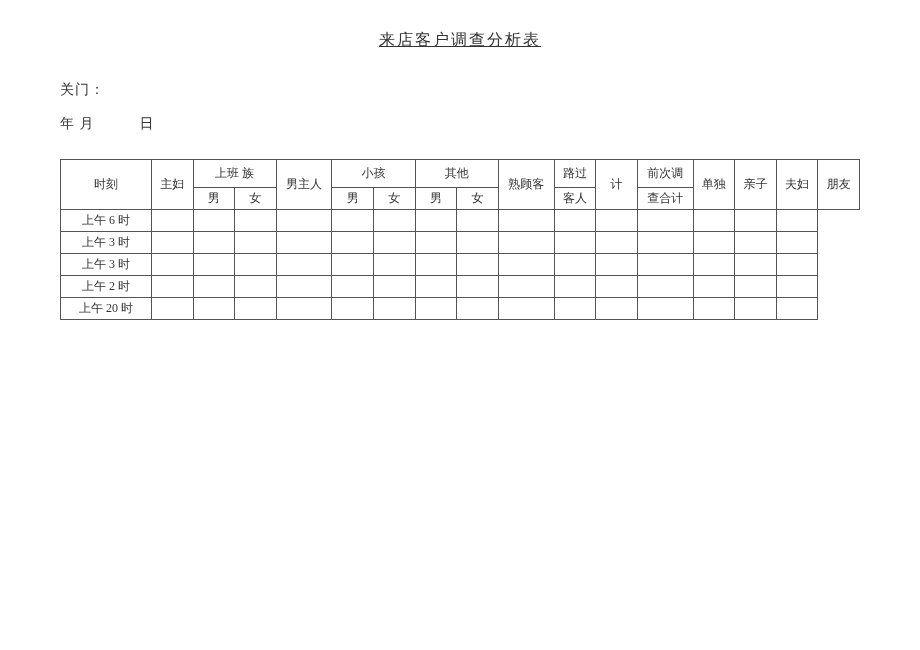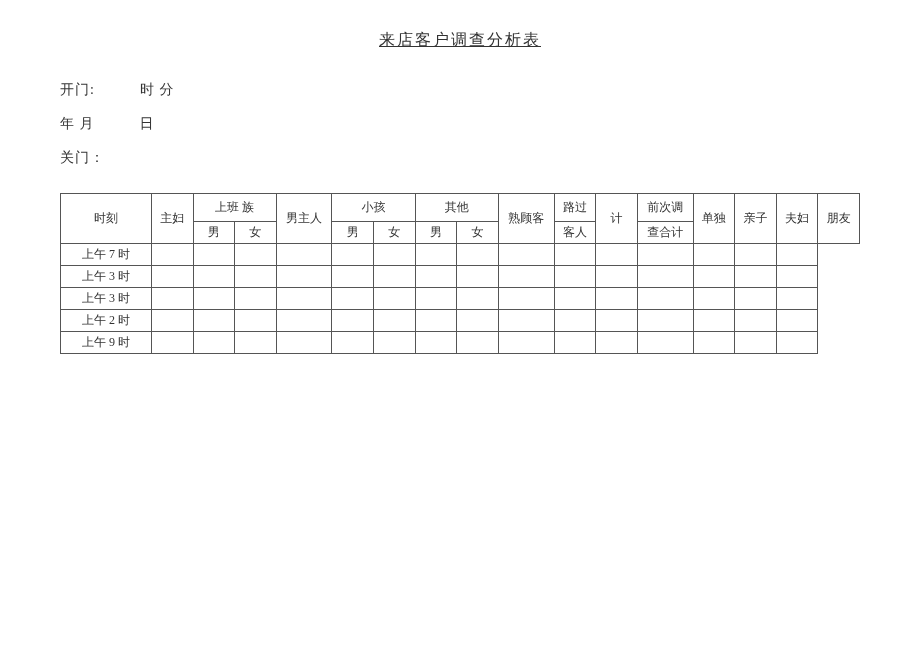--- a/index.html
+++ b/index.html
@@ -89,31 +89,26 @@
 </head>
 <body>
 
 <div class="page">
   <div class="title-row">
     <span class="title">来店客户调查分析表</span>
   </div>
 
   <div class="meta-section">
     <div class="meta-line">
-      <span>开门:</span>
-      &nbsp;&nbsp;&nbsp;&nbsp;&nbsp;&nbsp;&nbsp;&nbsp;
-      <span>时 分</span>
+      <span>关门：</span>
     </div>
     <div class="meta-line">
       <span>年 月</span>
       &nbsp;&nbsp;&nbsp;&nbsp;&nbsp;&nbsp;&nbsp;&nbsp;
       <span>日</span>
-    </div>
-    <div class="meta-line">
-      <span>关门：</span>
     </div>
   </div>
 
   <div class="table-section">
     <table>
       <thead>
         <tr class="header-row-1">
           <td rowspan="2" class="time-col">时刻</td>
           <td rowspan="2" class="narrow-col">主妇</td>
           <td colspan="2" class="narrow-col">上班 族</td>
@@ -135,21 +130,21 @@
           <td class="narrow-col">男</td>
           <td class="narrow-col">女</td>
           <td class="narrow-col">男</td>
           <td class="narrow-col">女</td>
           <td class="narrow-col">客人</td>
           <td class="narrow-col">查合计</td>
         </tr>
       </thead>
       <tbody>
         <tr class="data-row">
-          <td>上午 7 时</td>
+          <td>上午 6 时</td>
           <td></td>
           <td></td>
           <td></td>
           <td></td>
           <td></td>
           <td></td>
           <td></td>
           <td></td>
           <td></td>
           <td></td>
@@ -207,21 +202,21 @@
           <td></td>
           <td></td>
           <td></td>
           <td></td>
           <td></td>
           <td></td>
           <td></td>
           <td></td>
         </tr>
         <tr class="data-row">
-          <td>上午 9 时</td>
+          <td>上午 20 时</td>
           <td></td>
           <td></td>
           <td></td>
           <td></td>
           <td></td>
           <td></td>
           <td></td>
           <td></td>
           <td></td>
           <td></td>

